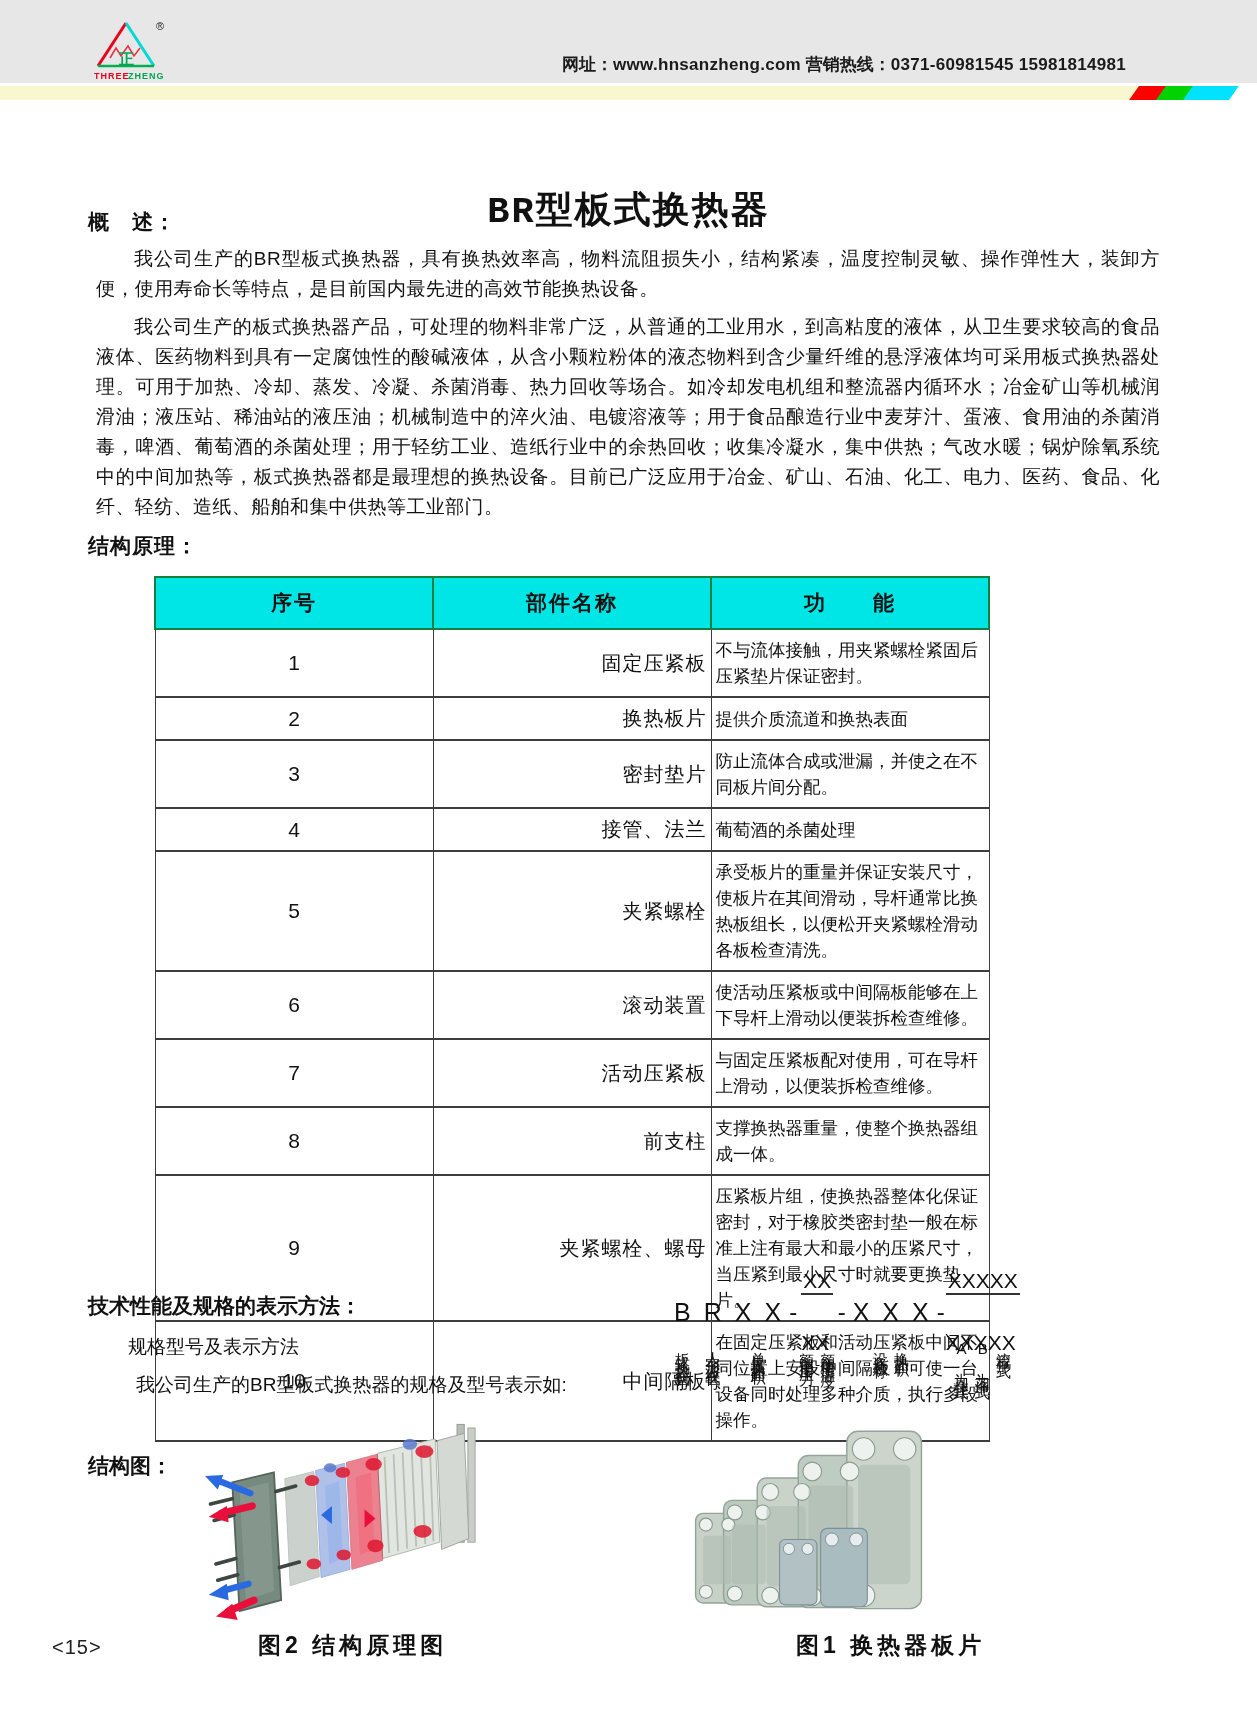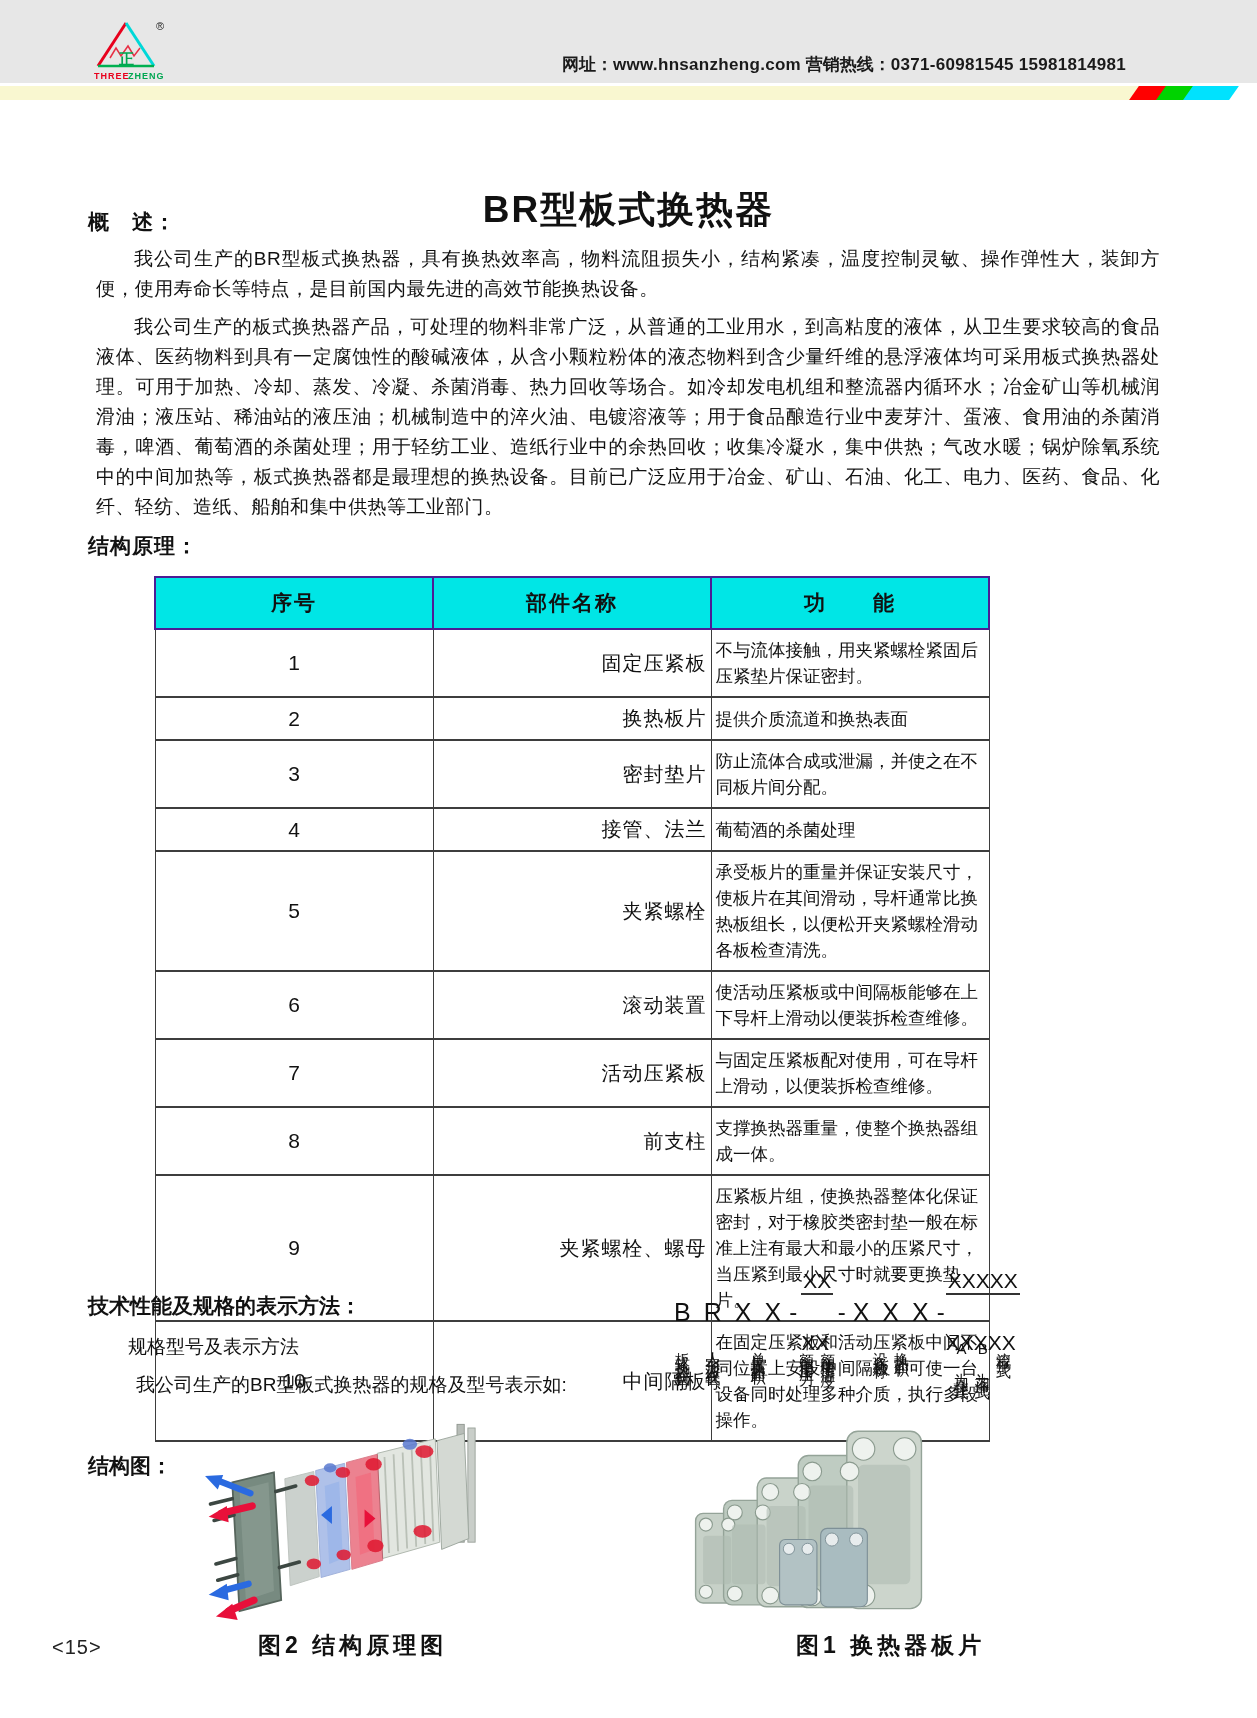--- a/index.html
+++ b/index.html
@@ -15,29 +15,29 @@
   .acc.cyan{left:1188px;background:#00e2fe;}
 
   .logo{position:absolute;left:88px;top:18px;width:110px;height:64px;}
   .slogan{position:absolute;left:132px;top:48px;font-size:22px;font-weight:bold;letter-spacing:3px;color:#151515;}
   .contact{position:absolute;left:562px;top:53px;font-size:17px;color:#1a1a1a;white-space:nowrap;}
   .contact .lbl{font-weight:bold;}
   .contact .val{font-weight:600;letter-spacing:.3px;}
 
   
   .title{position:absolute;left:0;top:160px;width:1257px;text-align:center;
-         font-size:37px;font-weight:bold;letter-spacing:2px;}
+         font-size:37px;font-weight:bold;letter-spacing:2px;font-family:Liberation Mono, monospace;}
   .content{position:absolute;left:88px;top:208px;width:1080px;}
   .sect-h{font-size:21px;font-weight:bold;margin:0 0 6px 0;letter-spacing:1px;}
   .sect-h2{font-size:21px;font-weight:bold;margin:10px 0 8px 0;letter-spacing:1px;}
   .para{font-size:19px;line-height:30px;margin:8px;text-indent:2em;text-align:justify;letter-spacing:.4px;}
 
   
   table.parts{border-collapse:collapse;margin:16px 0 0 66px;width:836px;table-layout:fixed;}
-  table.parts th{background:#00e6e6;border:2px solid #4c1d95;font-size:21px;font-weight:bold;
+  table.parts th{background:#00e6e6;border:2px solid #15803d;font-size:21px;font-weight:bold;
                  height:48px;letter-spacing:2px;}
   table.parts td{border-left:1px solid #3d3d3d;border-right:1px solid #3d3d3d;
                  border-top:2px solid #3d3d3d;border-bottom:2px solid #3d3d3d;
                  padding:7px 4px;vertical-align:middle;}
   td.c-no{width:80px;text-align:center;font-size:21px;}
   td.c-name{width:190px;text-align:right;font-size:20px;letter-spacing:1px;}
   td.c-fn{font-size:17.5px;line-height:26px;padding-left:16px;padding-right:10px;}
 
   
   .spec{position:absolute;left:88px;top:1292px;width:560px;}

